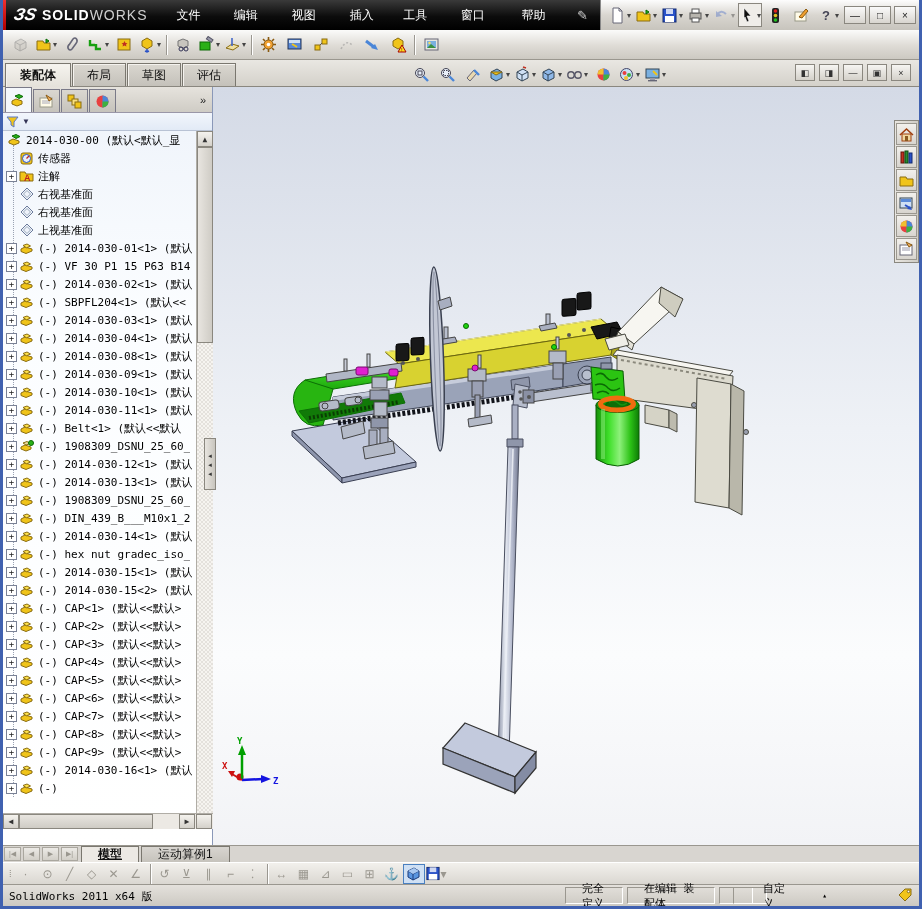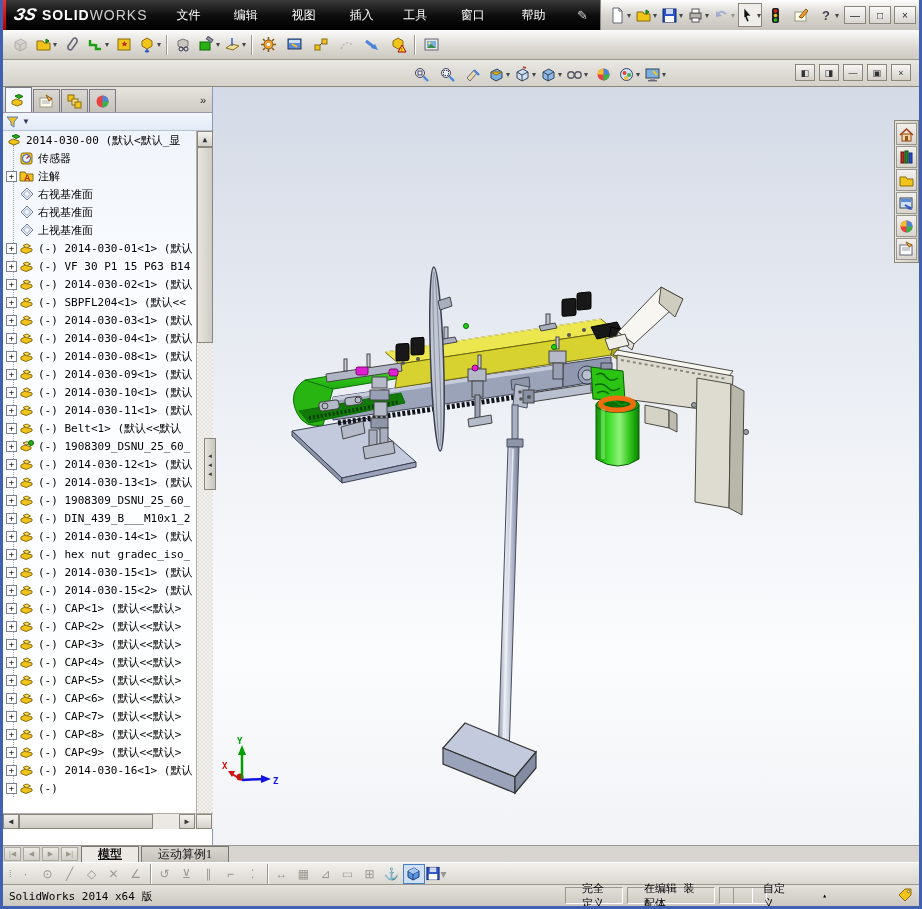--- a/index.html
+++ b/index.html
@@ -75,21 +75,21 @@
     border:1px solid #8a877f; font-size:7px; color:#333; display:flex; flex-direction:column; align-items:center; justify-content:center; line-height:9px; z-index:5; }
   
   #viewport { position:absolute; left:210px; top:87px; width:712px; height:758px; }
   
   #taskpane { position:absolute; right:0; top:120px; width:25px; background:linear-gradient(90deg,#e9e6e1,#cfccc5); border:1px solid #8a877f; padding:1px; z-index:4; }
   .tpbtn { width:21px; height:22px; margin:1px 0; background:linear-gradient(180deg,#f2f0ec,#d8d5cf); border:1px solid #9a978f; display:flex; align-items:center; justify-content:center; }
   
   #bottomtabs { position:absolute; left:0; top:845px; width:916px; height:17px; background:#d8d5d0; border-top:1px solid #9a978f; display:flex; align-items:flex-end; }
   .navbtn { width:17px; height:14px; margin:0 1px 1px 1px; background:linear-gradient(180deg,#eceae6,#d2cfc8); border:1px solid #aaa79f; color:#9a978f; font-size:7px; display:flex; align-items:center; justify-content:center; }
   .btab { height:16px; padding:0 16px; font-size:12px; display:flex; align-items:center; border:1px solid #7a776f; border-bottom:none;
-    background:linear-gradient(180deg,#d8d5d0,#c6c3bc); margin-left:2px; color:#111; font-family:Liberation Serif, serif;}
+    background:linear-gradient(180deg,#d8d5d0,#c6c3bc); margin-left:2px; color:#111; font-family:Liberation Sans, sans-serif;}
   .btab.active { background:#ece9e4; font-weight:bold; text-decoration:underline; }
   
   #sketchbar { position:absolute; left:0; top:862px; width:916px; height:22px; background:linear-gradient(180deg,#f2f0ec,#dad7d1); border-top:1px solid #fff; display:flex; align-items:center; padding-left:2px; }
   #sketchbar .grip { color:#8a877f; font-size:9px; letter-spacing:-1px; margin:0 4px; }
   .skbtn { width:22px; height:20px; display:flex; align-items:center; justify-content:center; color:#9a978f; font-size:12px; }
   .skbtn.on { border:1px solid #4a80c0; background:#cfe0f4; color:#123; }
   
   #statusbar { position:absolute; left:0; top:884px; width:916px; height:22px; background:linear-gradient(180deg,#e4e1dc,#ccc9c2); border-top:1px solid #9a978f;
     font-family:"DejaVu Sans Mono", monospace; font-size:11px; color:#000; }
   #status-left { position:absolute; left:6px; top:4px; }
@@ -299,20 +299,26 @@
         <svg width="17" height="17" viewBox="0 0 17 17">
           <rect x="2" y="3" width="13" height="11" fill="#e8e6e0" stroke="#667"></rect>
           <rect x="4" y="5" width="9" height="7" fill="#7ab0e0"></rect>
           <circle cx="6.5" cy="7" r="1.2" fill="#f8e060"></circle>
           <polygon points="4,12 8,8 13,12" fill="#3a9040"></polygon>
         </svg>
       </div>
     </div>
 
   <div id="tabrow">
+    <div id="cmdtabs">
+        <div class="cmdtab active">装配体</div>
+        <div class="cmdtab">布局</div>
+        <div class="cmdtab">草图</div>
+        <div class="cmdtab">评估</div>
+      </div>
     <div id="headsup">
         <div class="tbtn">
           <svg width="17" height="17" viewBox="0 0 17 17">
             <circle cx="7" cy="7" r="4.5" fill="#e8eef8" stroke="#445"></circle>
             <line x1="10.5" y1="10.5" x2="15" y2="15" stroke="#4a86d8" stroke-width="2.4"></line>
             <rect x="5" y="5" width="4" height="4" fill="none" stroke="#445"></rect>
           </svg>
         </div>
         <div class="tbtn">
           <svg width="17" height="17" viewBox="0 0 17 17">
@@ -1069,21 +1075,21 @@
         <svg width="17" height="17" viewBox="0 0 17 17">
           <rect x="2" y="2" width="13" height="13" fill="#2a52c8" stroke="#122a70"></rect>
           <rect x="5" y="2" width="7" height="5" fill="#cfd8f2"></rect>
           <rect x="4" y="9" width="9" height="6" fill="#fff"></rect>
         </svg>
         <span class="dd">▾</span>
       </div>
     </div>
 
   <div id="statusbar">
-    <span id="status-left">SolidWorks 2014 x64 版</span>
+    <span id="status-left">SolidWorks 2011 x64 版</span>
     <span class="scell" style="left:562px;width:58px;">完全定义</span>
     <span class="scell" style="left:624px;width:88px;">在编辑 装配体</span>
     <span class="scell" style="left:716px;width:10px;"></span>
     <span class="scell" style="left:730px;width:10px;"></span>
     <span class="scell" style="left:744px;width:96px;border:none;gap:12px;"><span>自定义</span>&nbsp;<span style="font-size:8px;">▴</span></span>
     <span id="tagicon">
       <svg width="15" height="14" viewBox="0 0 15 14">
           <path d="M1 7 L7 1 H13 V7 L7 13 Z" fill="#f0c419" stroke="#8a6d12"></path>
           <circle cx="10.5" cy="3.5" r="1.3" fill="#fff" stroke="#8a6d12"></circle>
         </svg>

